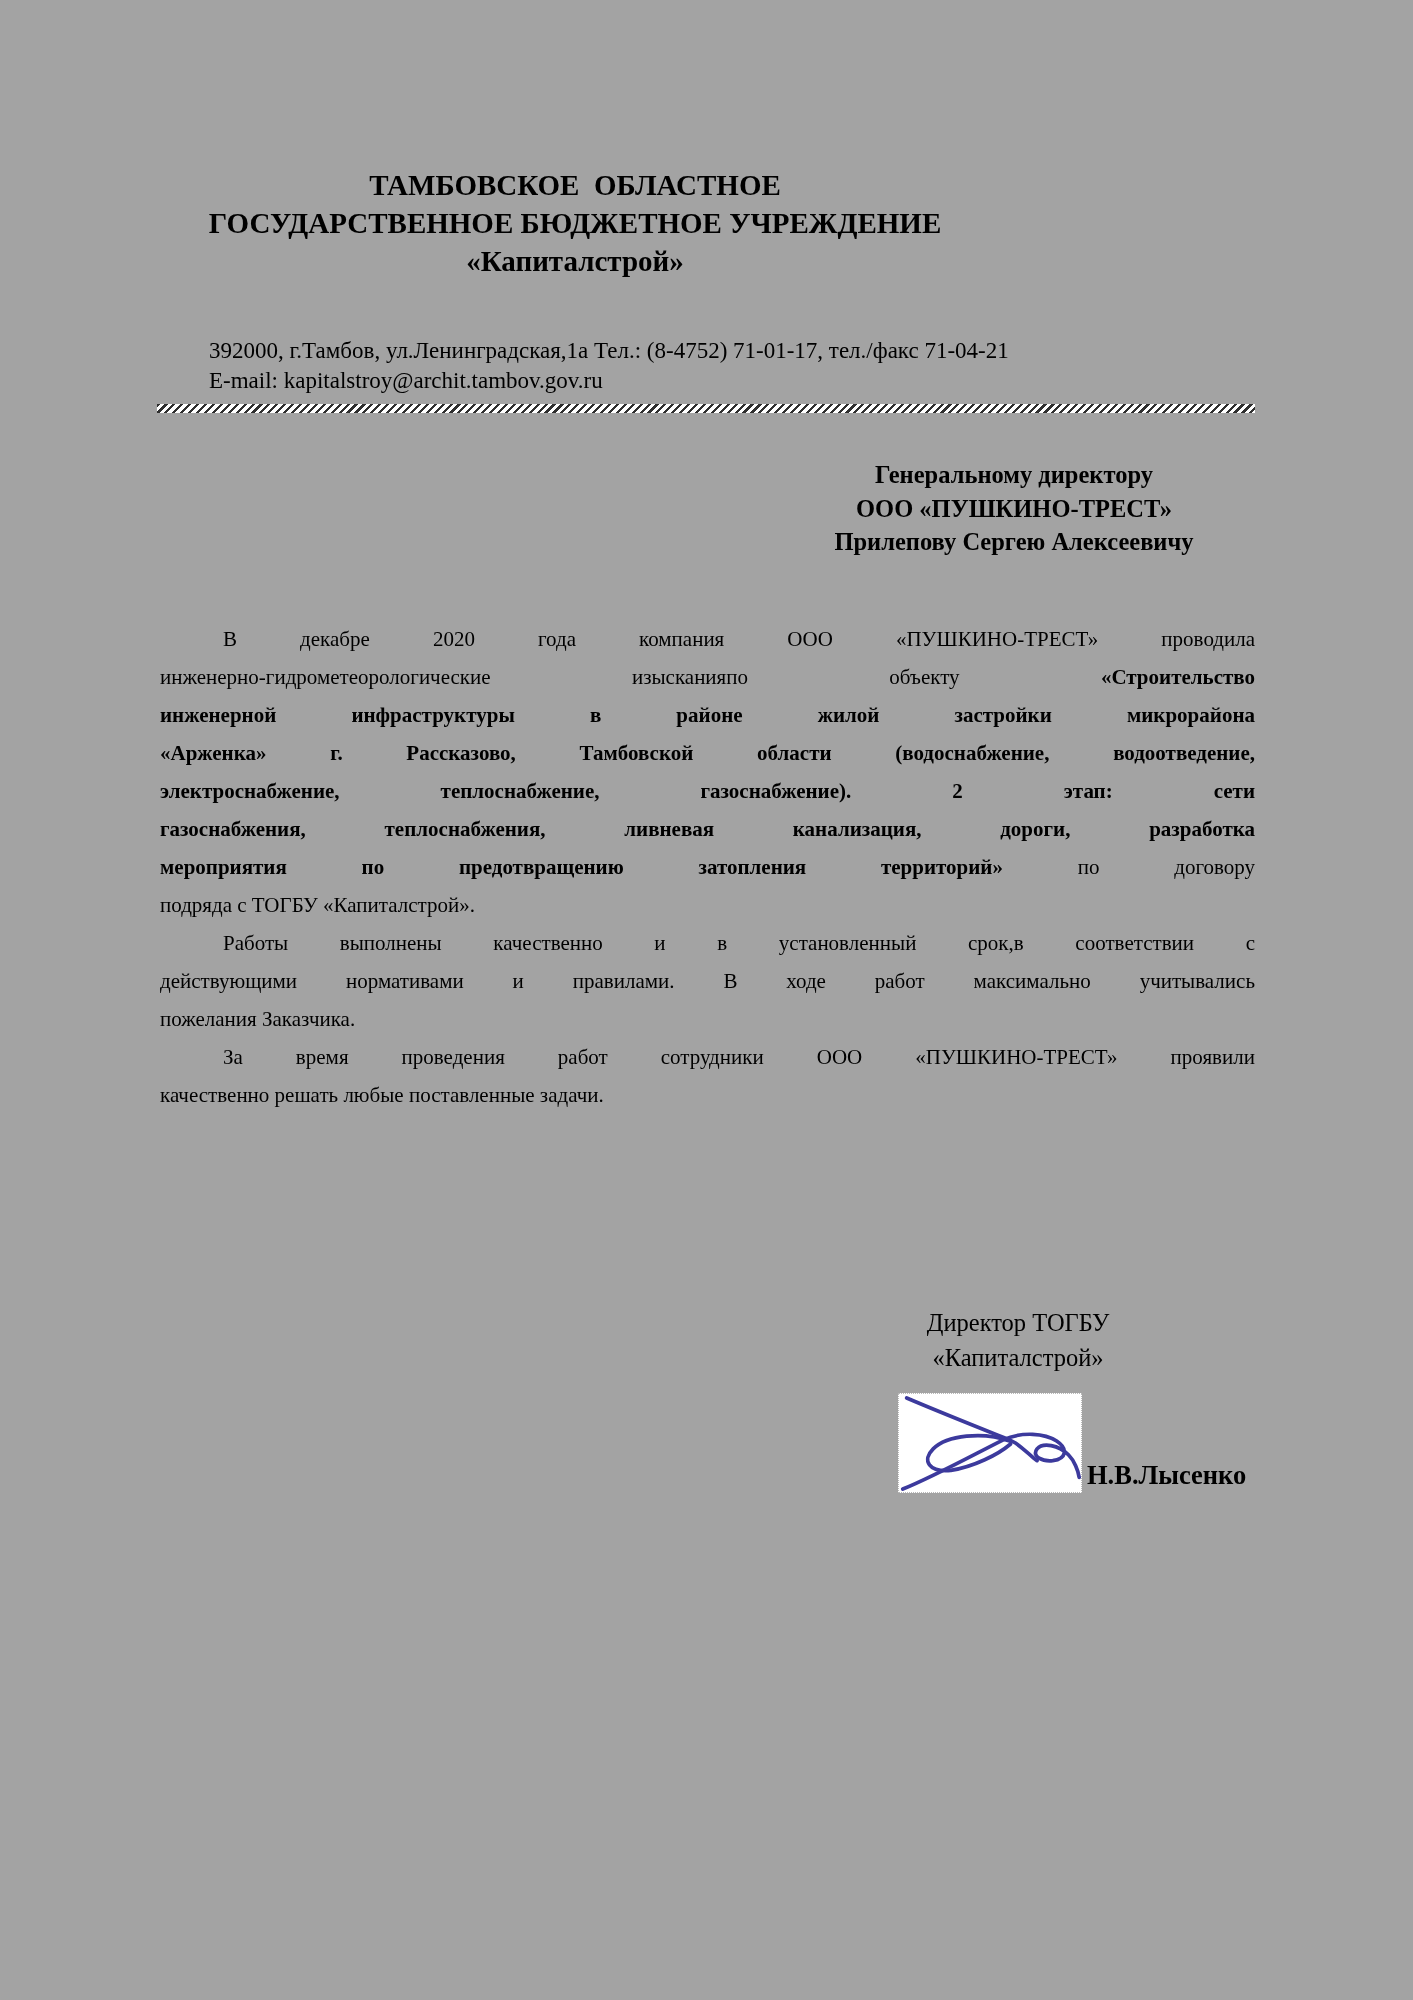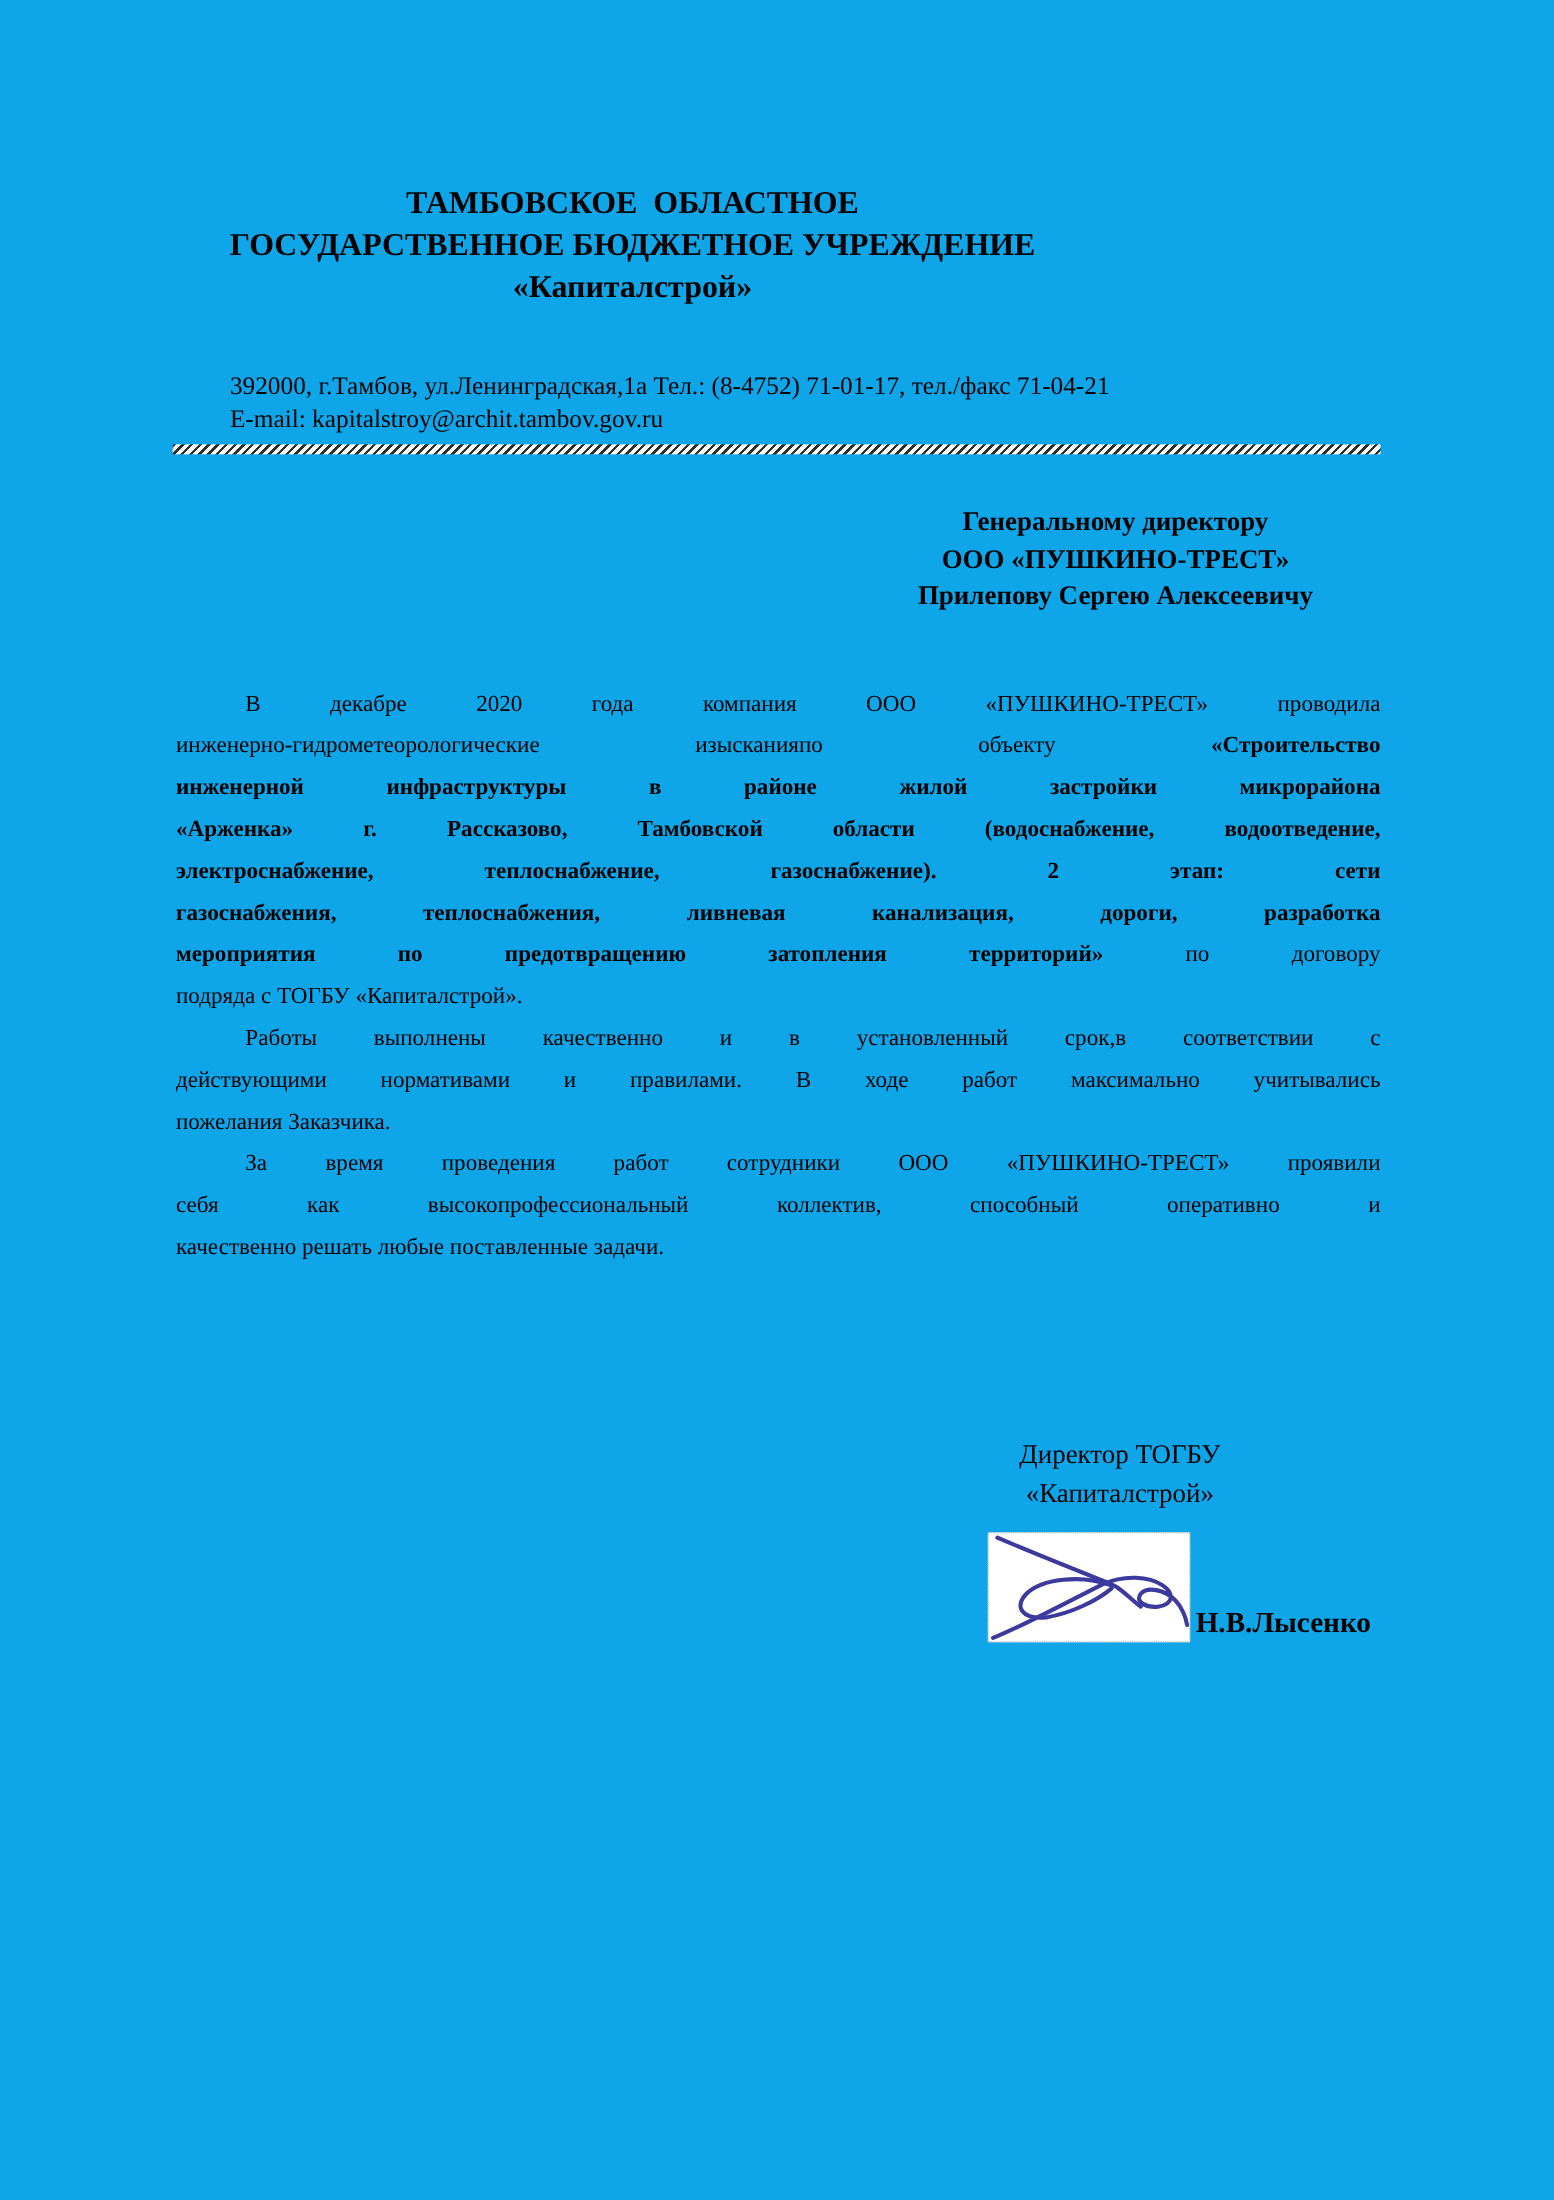--- a/index.html
+++ b/index.html
@@ -6,21 +6,21 @@
   body {
     width: 1413px; height: 2000px;
     background: #ffffff;
     font-family: "Liberation Serif", "DejaVu Serif", serif;
     color: #000;
   }
   .page {
     position: relative;
     width: 1413px; height: 2000px;
     overflow: hidden;
-    background: #0ea5e9;
+    background: #a3a3a3;
   }
 
   
   .org-header {
     position: absolute; left: 160px; top: 166px; width: 830px;
     text-align: center; font-weight: bold;
     font-size: 29px; line-height: 38px;
   }
   .org-header div { white-space: pre-wrap; }
 
@@ -98,21 +98,20 @@
       <div class="body-line"><span class="b">инженерной инфраструктуры в районе жилой застройки микрорайона</span></div>
       <div class="body-line"><span class="b">«Арженка» г. Рассказово, Тамбовской области (водоснабжение, водоотведение,</span></div>
       <div class="body-line"><span class="b">электроснабжение, теплоснабжение, газоснабжение). 2 этап: сети</span></div>
       <div class="body-line"><span class="b">газоснабжения, теплоснабжения, ливневая канализация, дороги, разработка</span></div>
       <div class="body-line"><span class="b">мероприятия по предотвращению затопления территорий»</span><span class="r"> по договору</span></div>
       <div class="body-line last"><span class="r">подряда с ТОГБУ «Капиталстрой».</span></div>
       <div class="body-line indent"><span class="r">Работы выполнены качественно и в установленный срок,в соответствии с</span></div>
       <div class="body-line"><span class="r">действующими нормативами и правилами. В ходе работ максимально учитывались</span></div>
       <div class="body-line last"><span class="r">пожелания Заказчика.</span></div>
       <div class="body-line indent"><span class="r">За время проведения работ сотрудники ООО «ПУШКИНО-ТРЕСТ» проявили</span></div>
-      <div class="body-line"><span class="r">себя как высокопрофессиональный коллектив, способный оперативно и</span></div>
       <div class="body-line last"><span class="r">качественно решать любые поставленные задачи.</span></div>
     </div>
 
   <div class="sig-title">
     <div>Директор ТОГБУ</div>
     <div>«Капиталстрой»</div>
   </div>
 
   <div class="sig-box">
     <svg viewBox="0 0 184 100" aria-hidden="true">

